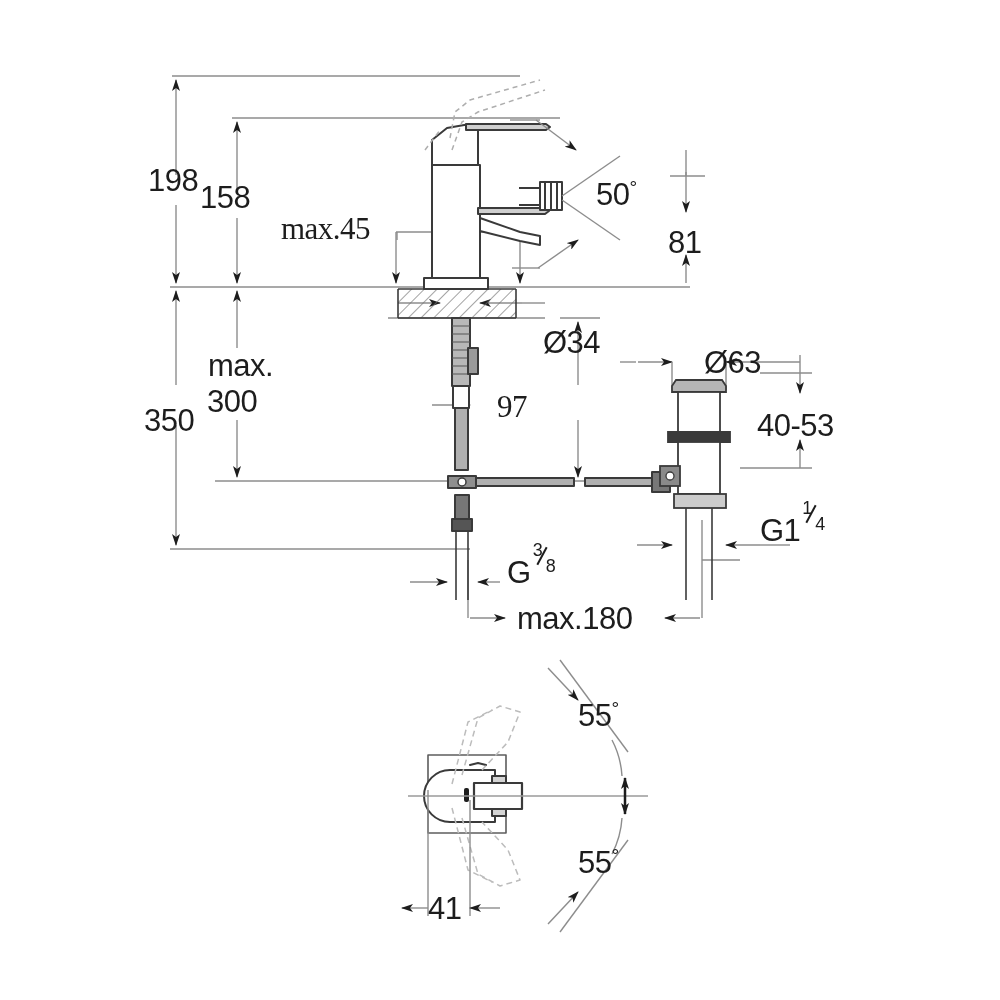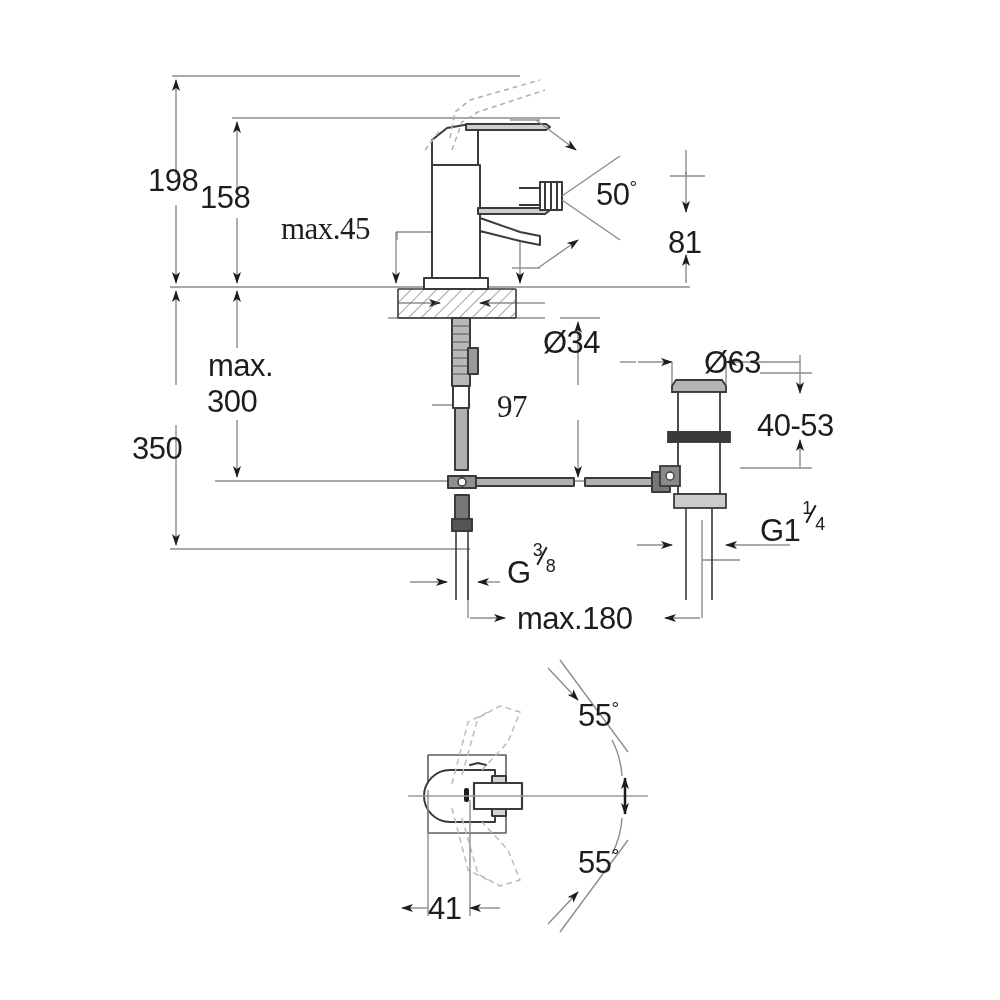--- a/index.html
+++ b/index.html
@@ -297,21 +297,21 @@
   <div class="dim-label f30" style="left:148px; top:165px;">198</div>
 
   <div class="dim-label f30" style="left:200px; top:182px;">158</div>
 
   <div class="dim-label f30" style="left:281px; top:213px;font-family:Liberation Serif, serif;">max.45</div>
 
   <div class="dim-label f30" style="left:208px; top:350px;">max.</div>
 
   <div class="dim-label f30" style="left:207px; top:386px;">300</div>
 
-  <div class="dim-label f30" style="left:132px; top:405px;margin-top:28px;">350</div>
+  <div class="dim-label f30" style="left:144px; top:405px;">350</div>
 
   <div class="dim-label f30" style="left:668px; top:227px;">81</div>
 
   <div class="dim-label f30" style="left:596px; top:178px;"><span>50</span><span class="deg">°</span></div>
 
   <div class="dim-label f30" style="left:543px; top:303px;margin-top:24px;">Ø34</div>
 
   <div class="dim-label f30" style="left:497px; top:391px;font-family:Liberation Serif, serif;">97</div>
 
   <div class="dim-label f30" style="left:704px; top:347px;">Ø63</div>

